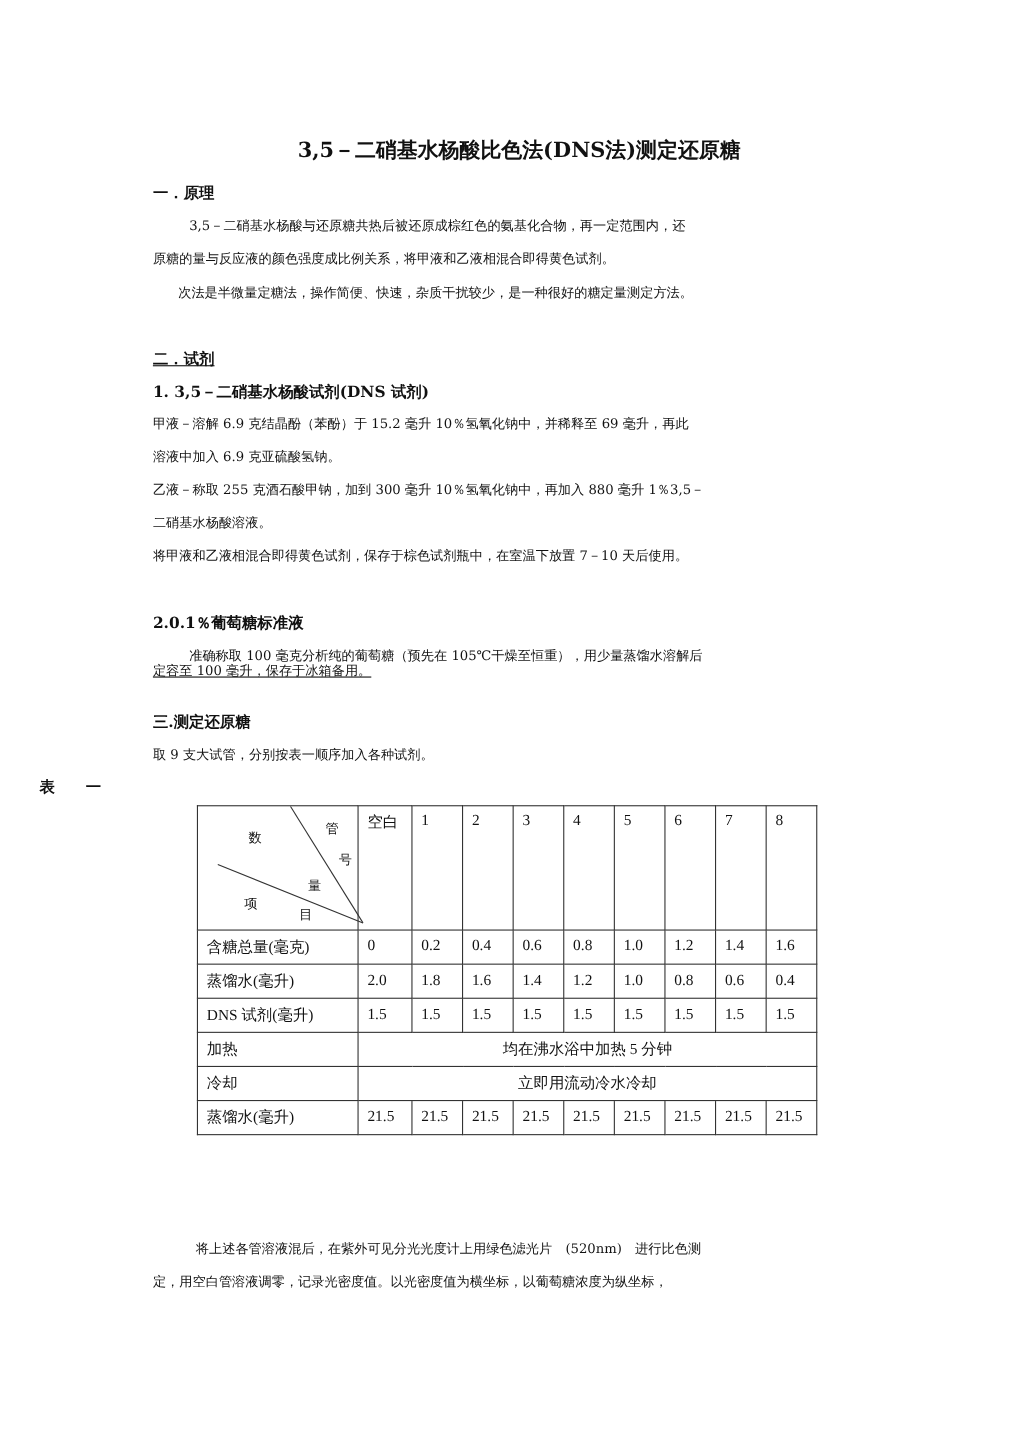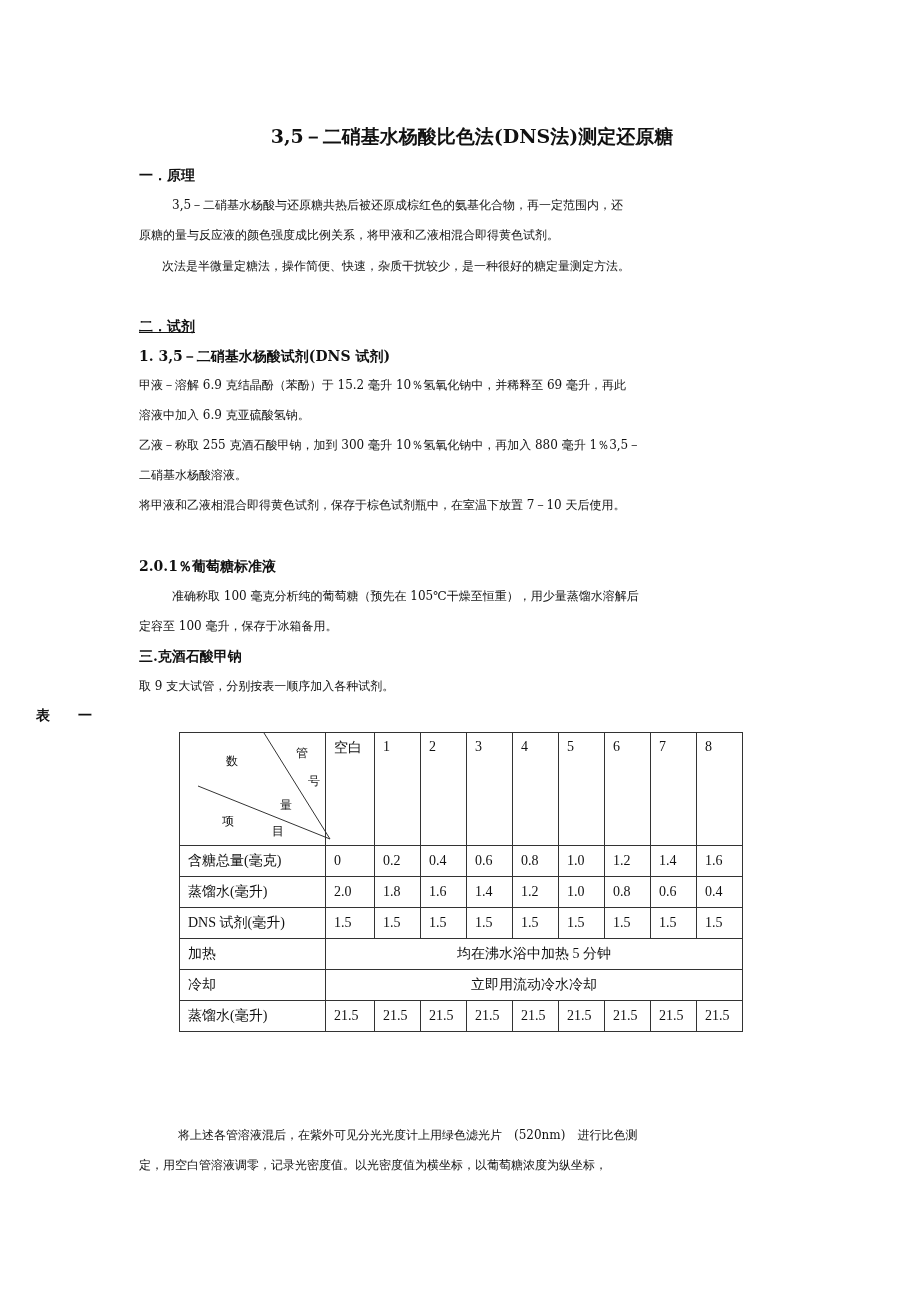--- a/index.html
+++ b/index.html
@@ -35,22 +35,22 @@
 <div class="line b" style="top:318px;text-decoration:underline;">二．试剂</div>
 <div class="line b" style="top:348px;">1. 3,5－二硝基水杨酸试剂(DNS 试剂)</div>
 <div class="line" style="top:377px;">甲液－溶解 6.9 克结晶酚（苯酚）于 15.2 毫升 10％氢氧化钠中，并稀释至 69 毫升，再此</div>
 <div class="line" style="top:407px;">溶液中加入 6.9 克亚硫酸氢钠。</div>
 <div class="line" style="top:437px;">乙液－称取 255 克酒石酸甲钠，加到 300 毫升 10％氢氧化钠中，再加入 880 毫升 1％3,5－</div>
 <div class="line" style="top:467px;">二硝基水杨酸溶液。</div>
 <div class="line" style="top:497px;">将甲液和乙液相混合即得黄色试剂，保存于棕色试剂瓶中，在室温下放置 7－10 天后使用。</div>
 
 <div class="line b" style="top:558px;">2.0.1％葡萄糖标准液</div>
 <div class="line" style="top:588px; left:172px;">准确称取 100 毫克分析纯的葡萄糖（预先在 105℃干燥至恒重），用少量蒸馏水溶解后</div>
-<div class="line" style="top:618px;">定容至 100 毫升，保存于冰箱备用。</div>
-<div class="line b" style="top:648px;">三.克酒石酸甲钠</div>
+<div class="line" style="top:602px;text-decoration:underline;">定容至 100 毫升，保存于冰箱备用。</div>
+<div class="line b" style="top:648px;">三.测定还原糖</div>
 <div class="line" style="top:678px;">取 9 支大试管，分别按表一顺序加入各种试剂。</div>
 <div class="line b" style="top:707px; left:0; width:920px; text-align:left;padding-left:36px;">表　　一</div>
 
 <table class="t1">
   <tbody>
       <tr class="head">
     <td class="c0 diag">
       <svg width="153" height="107">
         <line x1="84" y1="0" x2="150" y2="106" stroke="#333" stroke-width="1"></line>
         <line x1="18" y1="53" x2="150" y2="106" stroke="#333" stroke-width="1"></line>

